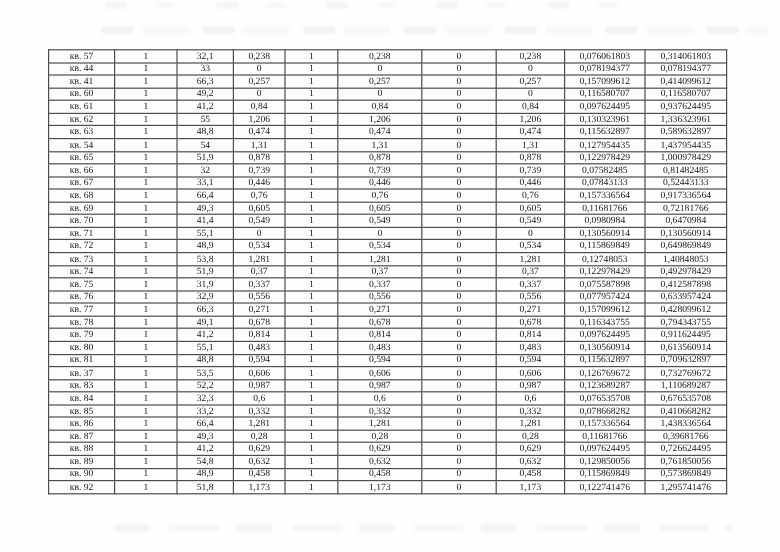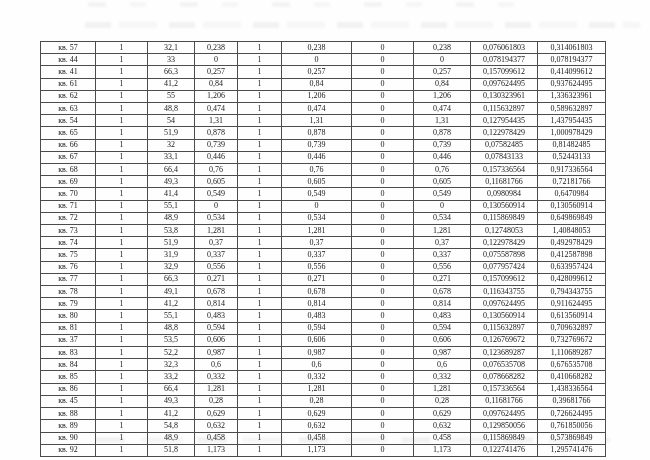--- a/index.html
+++ b/index.html
@@ -17,21 +17,21 @@
   .page {
     position: absolute;
     inset: 0;
     background: #fefefe;
   }
   table.data-table {
     position: absolute;
     left: 40px;
     top: 41px;
     width: 565px;
-    height: 416px;
+    height: 371px;
     border-collapse: collapse;
     table-layout: fixed;
     border: 1px solid #373737;
   }
   table.data-table td {
     border: 1px solid #4c4c4c;
     box-shadow: 0 0.5px 0 rgba(90,90,90,0.35);
     font-size: 8px;
     line-height: 1;
     color: #181818;
@@ -119,20 +119,32 @@
           <td>66,3</td>
           <td>0,257</td>
           <td>1</td>
           <td>0,257</td>
           <td>0</td>
           <td>0,257</td>
           <td>0,157099612</td>
           <td>0,414099612</td>
         </tr>
         <tr>
+          <td>кв. 60</td>
+          <td>1</td>
+          <td>49,2</td>
+          <td>0</td>
+          <td>1</td>
+          <td>0</td>
+          <td>0</td>
+          <td>0</td>
+          <td>0,116580707</td>
+          <td>0,116580707</td>
+        </tr>
+        <tr>
           <td>кв. 61</td>
           <td>1</td>
           <td>41,2</td>
           <td>0,84</td>
           <td>1</td>
           <td>0,84</td>
           <td>0</td>
           <td>0,84</td>
           <td>0,097624495</td>
           <td>0,937624495</td>
@@ -431,21 +443,21 @@
           <td>66,4</td>
           <td>1,281</td>
           <td>1</td>
           <td>1,281</td>
           <td>0</td>
           <td>1,281</td>
           <td>0,157336564</td>
           <td>1,438336564</td>
         </tr>
         <tr>
-          <td>кв. 45</td>
+          <td>кв. 87</td>
           <td>1</td>
           <td>49,3</td>
           <td>0,28</td>
           <td>1</td>
           <td>0,28</td>
           <td>0</td>
           <td>0,28</td>
           <td>0,11681766</td>
           <td>0,39681766</td>
         </tr>

